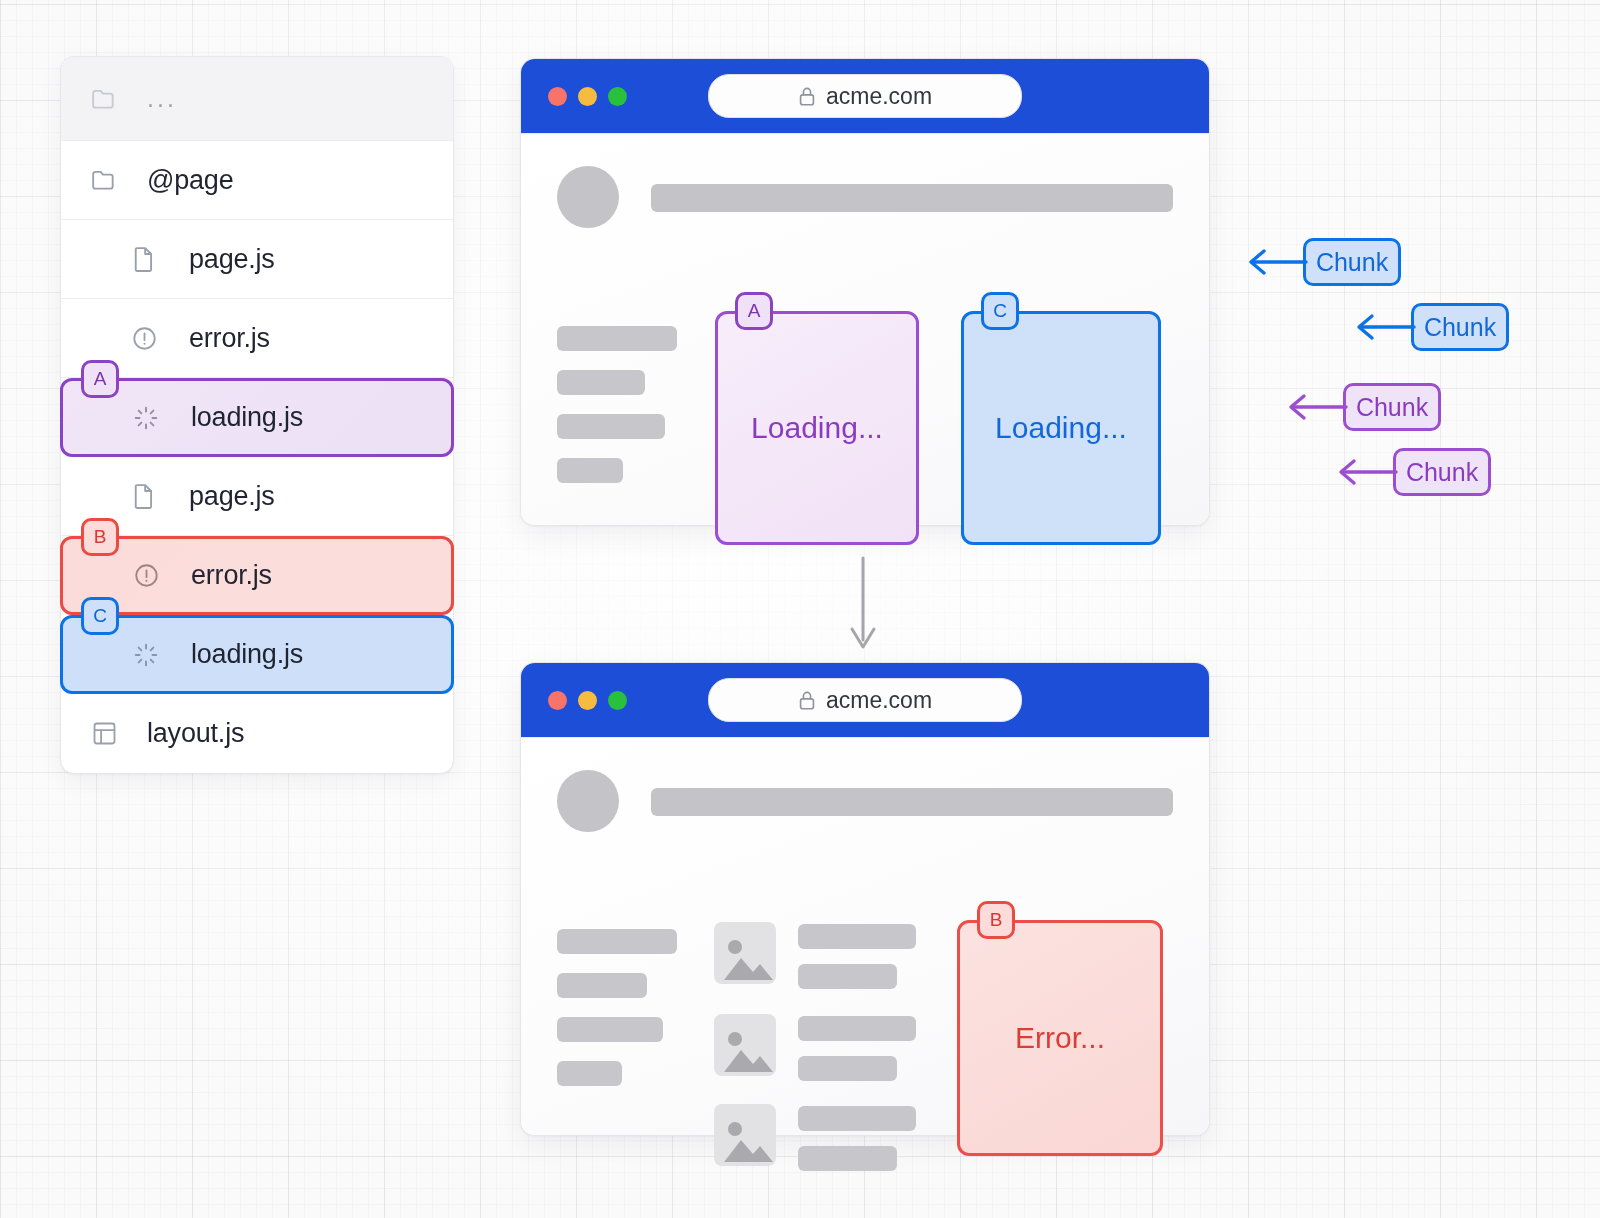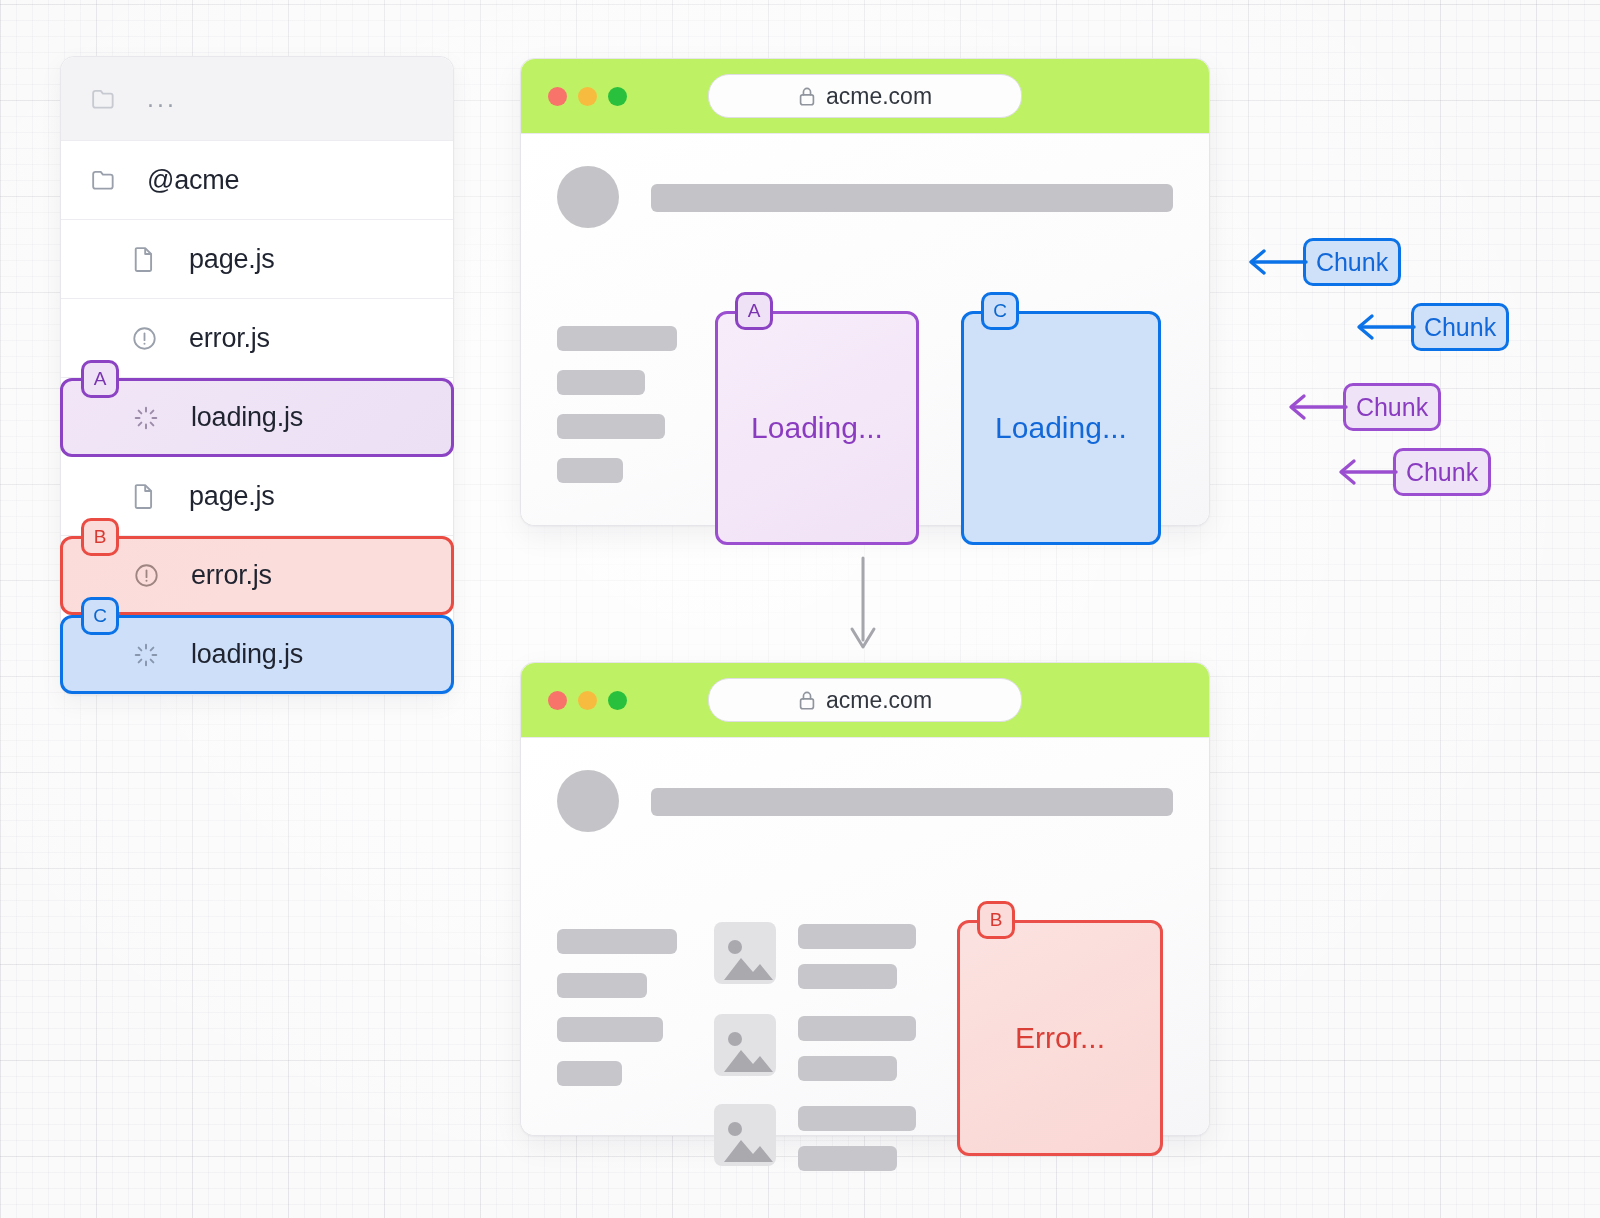--- a/index.html
+++ b/index.html
@@ -127,21 +127,21 @@
     border-radius: 14px;
     box-shadow: 0 1px 2px rgba(16,24,40,0.04), 0 10px 30px rgba(16,24,40,0.06);
     overflow: visible;
   }
   #browser-top { left: 520px; top: 58px; width: 688px; height: 466px; }
   #browser-bottom { left: 520px; top: 662px; width: 688px; height: 472px; }
 
   .titlebar {
     height: 74px;
     border-bottom: 1px solid #eaeaee;
-    background: #bef264;
+    background: #1d4ed8;
     border-top-left-radius: 14px;
     border-top-right-radius: 14px;
     display: flex;
     align-items: center;
     position: relative;
     text-align: right;
   }
   .dots { display: flex; gap: 11px; margin-left: 27px; }
   .dot { width: 19px; height: 19px; border-radius: 50%; }
   .dot-red { background: #f8736a; }
@@ -267,21 +267,21 @@
     </span>
     <span class="label">...</span>
   </div>
 
   <div class="tree-row indent0">
     <span class="ficon">
       <svg width="26" height="22" viewBox="0 0 24 20" fill="none" stroke="#9aa0ab" stroke-width="1.7">
         <path d="M2 4.5a2 2 0 0 1 2-2h5l2 2.5h7a2 2 0 0 1 2 2v9a2 2 0 0 1-2 2H4a2 2 0 0 1-2-2z" stroke-linejoin="round"></path>
       </svg>
     </span>
-    <span class="label">@acme</span>
+    <span class="label">@page</span>
   </div>
 
   <div class="tree-row indent1">
     <span class="ficon">
       <svg width="22" height="26" viewBox="0 0 18 22" fill="none" stroke="#9aa0ab" stroke-width="1.6">
         <path d="M3 1.8h7l5 5v13.4a1 1 0 0 1-1 1H3a1 1 0 0 1-1-1V2.8a1 1 0 0 1 1-1z" stroke-linejoin="round"></path>
         <path d="M10 1.8v5h5" stroke-linejoin="round"></path>
       </svg>
     </span>
     <span class="label">page.js</span>
@@ -348,20 +348,29 @@
         <line x1="18" y1="12" x2="21.5" y2="12"></line>
         <line x1="5.2" y1="5.2" x2="7.7" y2="7.7"></line>
         <line x1="16.3" y1="16.3" x2="18.8" y2="18.8"></line>
         <line x1="5.2" y1="18.8" x2="7.7" y2="16.3"></line>
         <line x1="16.3" y1="7.7" x2="18.8" y2="5.2"></line>
       </svg>
     </span>
     <span class="label">loading.js</span>
   </div>
 
+  <div class="tree-row indent0">
+    <span class="ficon">
+      <svg width="25" height="25" viewBox="0 0 22 22" fill="none" stroke="#9aa0ab" stroke-width="1.6">
+        <rect x="2.2" y="2.2" width="17.6" height="17.6" rx="2.2"></rect>
+        <path d="M2.2 8h17.6M8 8v11.8"></path>
+      </svg>
+    </span>
+    <span class="label">layout.js</span>
+  </div>
 </div>
 
 <div class="browser" id="browser-top">
   <div class="titlebar">
     <div class="dots">
       <span class="dot dot-red"></span>
       <span class="dot dot-yellow"></span>
       <span class="dot dot-green"></span>
     </div>
     <div class="urlbar">

